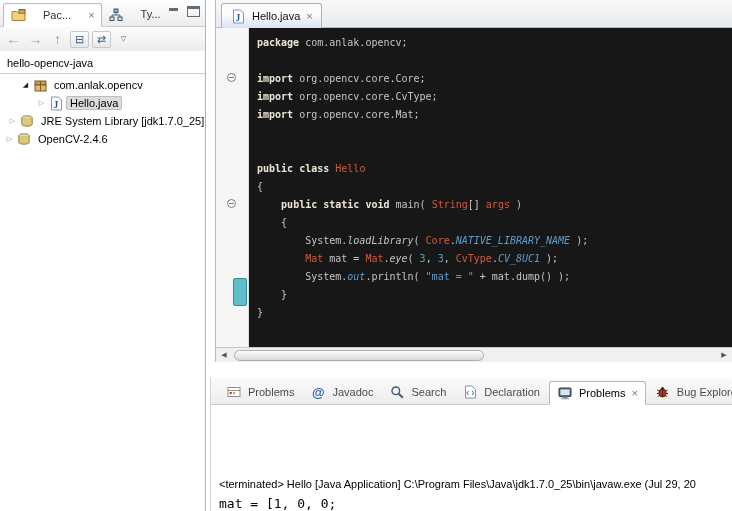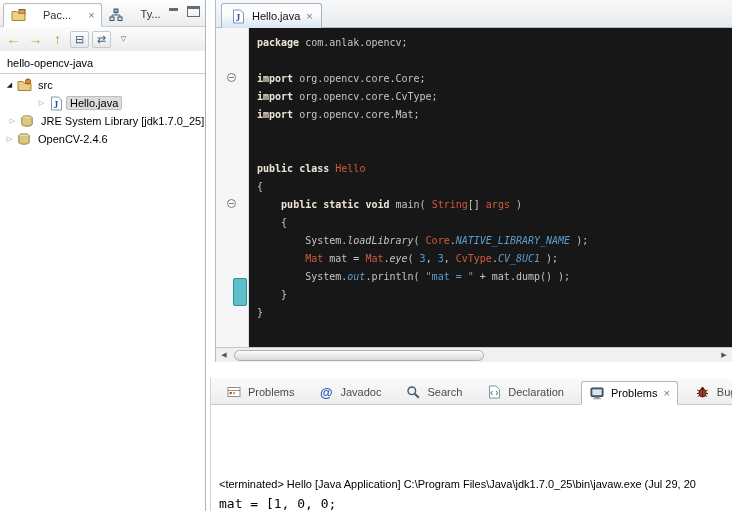--- a/index.html
+++ b/index.html
@@ -50,21 +50,21 @@
   .tk-num,.tk-str{color:var(--code-literal,#5c9ccc);}
   .tk-const,.tk-field{color:var(--code-literal,#5c9ccc);font-style:italic;}
   .tk-method{color:var(--code-plain,#c4c4c4);font-style:italic;}
   .ed-hscroll{height:15px;background:#eef0f2;border-top:1px solid #c4c8cc;display:flex;align-items:center;flex:none;}
   .sb-btn{width:16px;height:14px;display:flex;align-items:center;justify-content:center;font-size:7px;color:#555;}
   .sb-thumb{height:11px;width:250px;background:linear-gradient(#fdfdfd,#d8d8d8);border:1px solid #aab0b6;border-radius:6px;margin-left:2px;}
   .sb-spacer{flex:1;}
 
   
   .bottom{position:absolute;left:210px;top:378px;width:522px;height:133px;background:#fff;border-left:1px solid #d0d4d8;}
-  .bt-tabbar{height:27px;background:linear-gradient(#fbfbfb,#ededed);border-bottom:1px solid #c6cacd;display:flex;align-items:flex-end;padding-left:8px;gap:10px;}
+  .bt-tabbar{height:27px;background:linear-gradient(#fbfbfb,#ededed);border-bottom:1px solid #c6cacd;display:flex;align-items:flex-end;padding-left:8px;gap:2px;}
   .bt-tab{display:flex;align-items:center;gap:4px;height:24px;padding:0 7px;font-size:11px;color:#4a4a4a;white-space:nowrap;}
   .bt-tab.active{background:#fff;border:1px solid #b0b8bf;border-bottom:1px solid #fff;margin-bottom:-1px;border-radius:3px 3px 0 0;color:#000;}
   .console{padding:32px 0 0 8px;height:106px;overflow:hidden;margin-top:41px;}
   .console-status{font-size:11px;color:#000;white-space:nowrap;overflow:hidden;}
   .console-output{font-family:"DejaVu Sans Mono",monospace;font-size:13px;line-height:17px;white-space:pre;color:#000;margin-top:5px;}
 </style>
 </head>
 <body>
 
 <div class="app">
@@ -105,29 +105,30 @@
         <span class="tool-btn t-go-up">↑</span>
         <span class="tool-btn t-collapse-all">⊟</span>
         <span class="tool-btn t-link-with-editor">⇄</span>
         <span class="tool-btn t-view-menu">▽</span>
       </div>
     <div class="tree">
         <div class="tree-row" style="padding-left: 3px;">
           <span class="tree-label">hello-opencv-java</span>
         </div>
         <div class="tree-sep"></div>
-        <div class="tree-row" style="padding-left: 3px;">
+        <div class="tree-row" style="padding-left: 19px;">
           <span class="tree-arrow expanded">◢</span>
-          <span class="icon i-source-folder">
-            <svg width="15" height="14" viewBox="0 0 15 14">
-              <path d="M1 3.5h5l1.5 2H14v7H1z" fill="#e7cc8e" stroke="#a8862f"></path>
-              <circle cx="11" cy="3.5" r="2.6" fill="#e8882a" stroke="#8d5210"></circle>
-            </svg>
-          </span>
-          <span class="tree-label">src</span>
+          <span class="icon i-package">
+            <svg width="15" height="13" viewBox="0 0 15 13">
+              <rect x="2" y="2" width="11" height="4" fill="#c49b59" stroke="#7d5f1e"></rect>
+              <rect x="2" y="6" width="11" height="6" fill="#dfb877" stroke="#7d5f1e"></rect>
+              <line x1="7.5" y1="2" x2="7.5" y2="12" stroke="#7d5f1e"></line>
+            </svg>
+          </span>
+          <span class="tree-label">com.anlak.opencv</span>
         </div>
         <div class="tree-row" style="padding-left: 35px;">
           <span class="tree-arrow collapsed">▷</span>
           <span class="icon i-java-file">
             <svg width="13" height="15" viewBox="0 0 13 15">
               <path d="M1.5 1h7l3 3v10h-10z" fill="#ffffff" stroke="#8494a4"></path>
               <text x="3.5" y="11.5" font-size="9.5" font-weight="bold" fill="#2257a8" font-family="serif">J</text>
             </svg>
           </span>
           <span class="tree-label selected">Hello.java</span>

